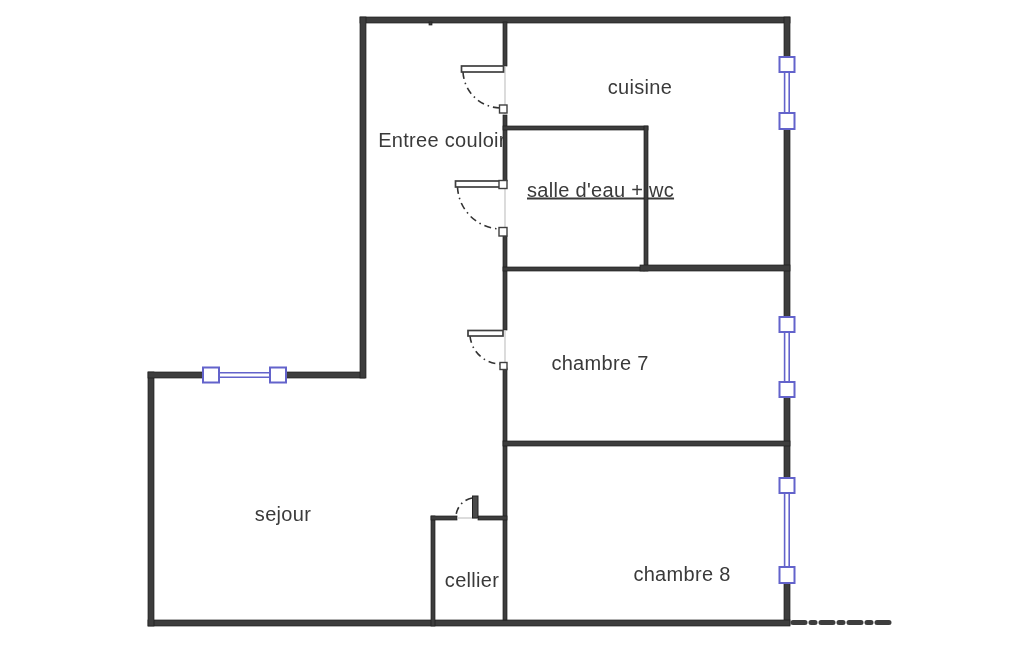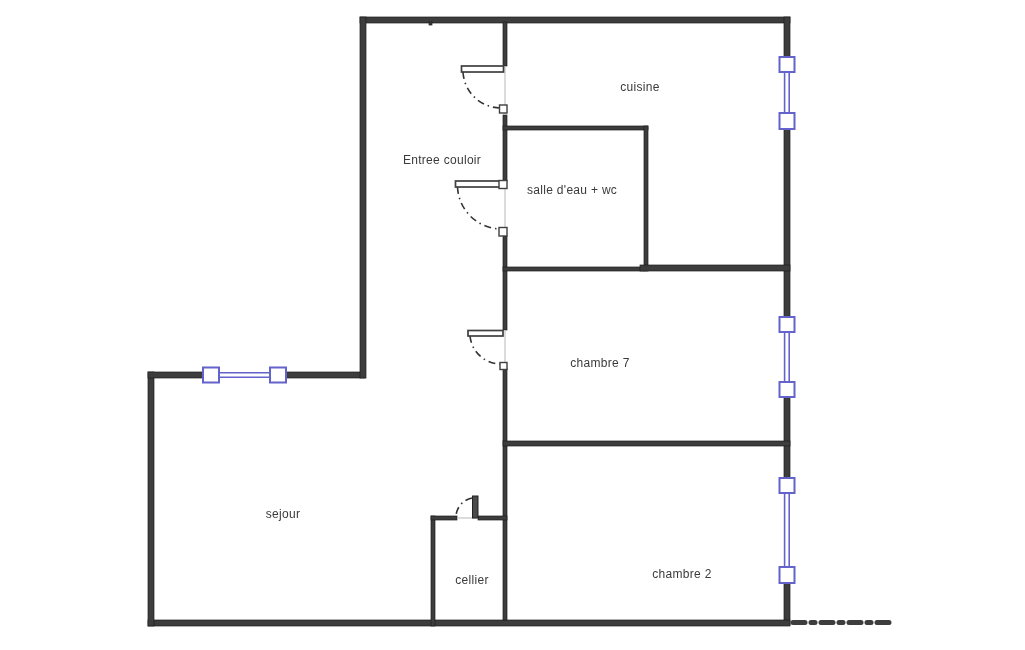--- a/index.html
+++ b/index.html
@@ -15,21 +15,21 @@
     position:relative;
     width:1025px;height:650px;
     background:var(--color-background);
     font-family:"Liberation Sans", sans-serif;
     overflow:hidden;
   }
   .labels{position:absolute;inset:0;z-index:1;}
   .room-label{
     position:absolute;
     transform:translate(-50%,-50%);
-    font-size:12px;
+    font-size:20px;
     letter-spacing:.3px;
     color:var(--color-text);
     white-space:nowrap;
   }
   .room-label--left{transform:translate(0,-50%);}
   svg.plan{position:absolute;left:0;top:0;z-index:2;}
   .wall{fill:var(--color-wall);stroke:#1e1e1e;stroke-width:.7;}
   .opening{stroke:var(--color-opening);stroke-width:1.2;fill:none;}
   .leaf{fill:#ffffff;stroke:var(--color-door);stroke-width:1.7;}
   .leaf-solid{fill:#4a4a4a;stroke:#222222;stroke-width:1;}
@@ -39,27 +39,27 @@
   .win-sq{fill:#ffffff;stroke:var(--color-window);stroke-width:2;}
   .win-glass{stroke:var(--color-window);stroke-width:1.6;fill:none;}
   .dash-wall{stroke:var(--color-wall);stroke-width:5;stroke-dasharray:12 6 4 6;stroke-linecap:round;fill:none;}
 </style>
 </head>
 <body>
 
 <div class="stage">
 
   <div class="labels">
-    <div class="room-label" style="left:442px;top:140px;margin-top:20px;">Entree couloir</div>
+    <div class="room-label" style="left:442px;top:140px;">Entree couloir</div>
     <div class="room-label" style="left:640px;top:87px;">cuisine</div>
-    <div class="room-label room-label--left" style="left:527px;top:190px;">salle d'eau + wc</div>
+    <div class="room-label room-label--left" style="left:527px;top:190px;text-decoration:underline;">salle d'eau + wc</div>
     <div class="room-label" style="left:600px;top:363px;">chambre 7</div>
     <div class="room-label" style="left:283px;top:514px;text-align:right;">sejour</div>
     <div class="room-label" style="left:472px;top:580px;">cellier</div>
-    <div class="room-label" style="left:682px;top:574px;">chambre 2</div>
+    <div class="room-label" style="left:682px;top:574px;">chambre 8</div>
   </div>
 
   <svg class="plan" width="1025" height="650" viewBox="0 0 1025 650">
 
     <g>
       <rect class="wall" x="360" y="17" width="430" height="6"></rect>
       <rect class="wall" x="429" y="22" width="3" height="3"></rect>
       <rect class="wall" x="784" y="17" width="6" height="608"></rect>
       <rect class="wall" x="148" y="620" width="642" height="6"></rect>
       <rect class="wall" x="148" y="372" width="6" height="254"></rect>

